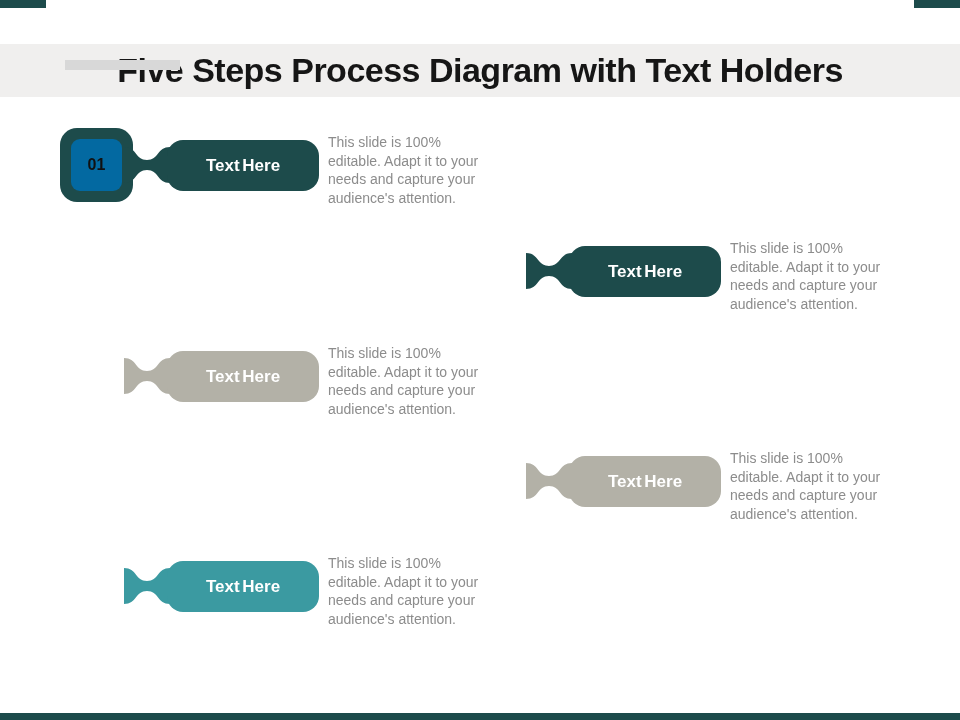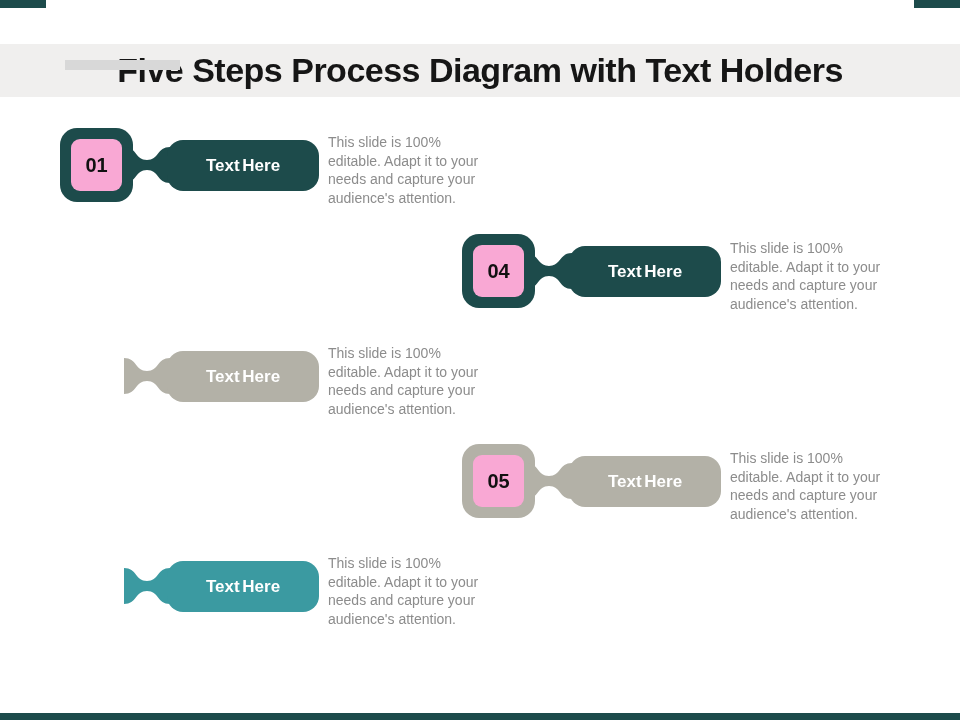--- a/index.html
+++ b/index.html
@@ -38,23 +38,23 @@
   .theme-dark { --c:#1d4b4b; color:#1d4b4b; }
   .theme-gray { --c:#b3b1a7; color:#b3b1a7; }
   .theme-teal { --c:#3b9aa1; color:#3b9aa1; }
 
   .badge {
     position:absolute; left:0; top:0; width:73px; height:74px;
     background:var(--c); border-radius:17px;
   }
   .badge-inner {
     position:absolute; left:11px; top:11px; right:11px; bottom:11px;
-    background:#f9a8d4; border-radius:9px;
+    background:#0369a1; border-radius:9px;
     display:flex; align-items:center; justify-content:center;
-    font-size:20px; font-weight:700; color:#111111;
+    font-size:16px; font-weight:700; color:#111111;
   }
   .neck {
     position:absolute; left:64px; top:19px; width:46px; height:36px;
     display:block;
   }
   .pill {
     position:absolute; left:107px; top:12px; width:152px; height:51px;
     background:var(--c); border-radius:16px;
     display:flex; align-items:center; justify-content:center;
   }
@@ -89,23 +89,20 @@
   <div class="pill">
     <span class="pill-label">Text Here</span>
   </div>
   <div class="desc">This slide is 100%
 editable. Adapt  it to your
 needs and capture your
 audience's attention.</div>
 </div>
 
 <div class="row right theme-dark" style="top:234px">
-  <div class="badge">
-    <div class="badge-inner">04</div>
-  </div>
   <svg class="neck" viewBox="0 0 46 36" preserveAspectRatio="none">
       <path fill="currentColor" d="M0,0 C13,0 11,13 23,13 C35,13 33,0 46,0 L46,36 C33,36 35,23 23,23 C11,23 13,36 0,36 Z"></path>
     </svg>
   <div class="pill">
     <span class="pill-label">Text Here</span>
   </div>
   <div class="desc">This slide is 100%
 editable. Adapt  it to your
 needs and capture your
 audience's attention.</div>
@@ -118,23 +115,20 @@
   <div class="pill">
     <span class="pill-label">Text Here</span>
   </div>
   <div class="desc">This slide is 100%
 editable. Adapt  it to your
 needs and capture your
 audience's attention.</div>
 </div>
 
 <div class="row right theme-gray" style="top:444px">
-  <div class="badge">
-    <div class="badge-inner">05</div>
-  </div>
   <svg class="neck" viewBox="0 0 46 36" preserveAspectRatio="none">
       <path fill="currentColor" d="M0,0 C13,0 11,13 23,13 C35,13 33,0 46,0 L46,36 C33,36 35,23 23,23 C11,23 13,36 0,36 Z"></path>
     </svg>
   <div class="pill">
     <span class="pill-label">Text Here</span>
   </div>
   <div class="desc">This slide is 100%
 editable. Adapt  it to your
 needs and capture your
 audience's attention.</div>

